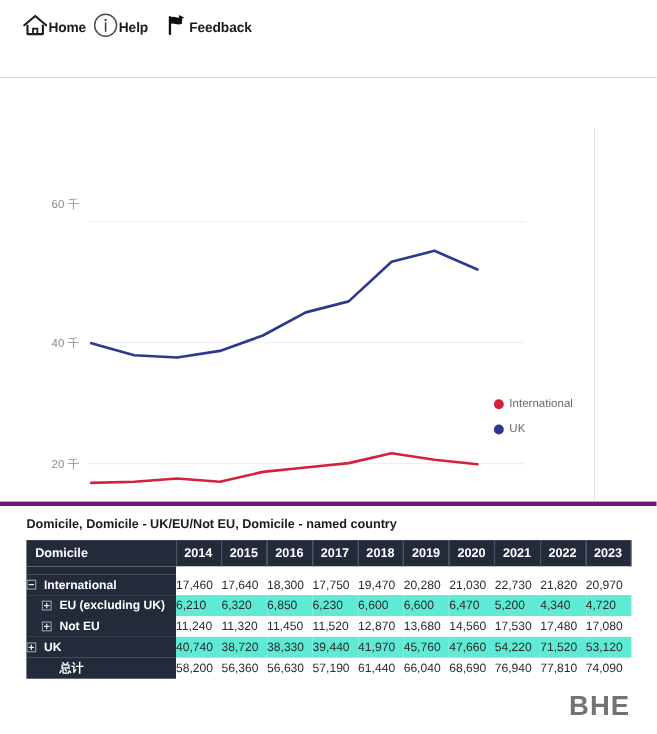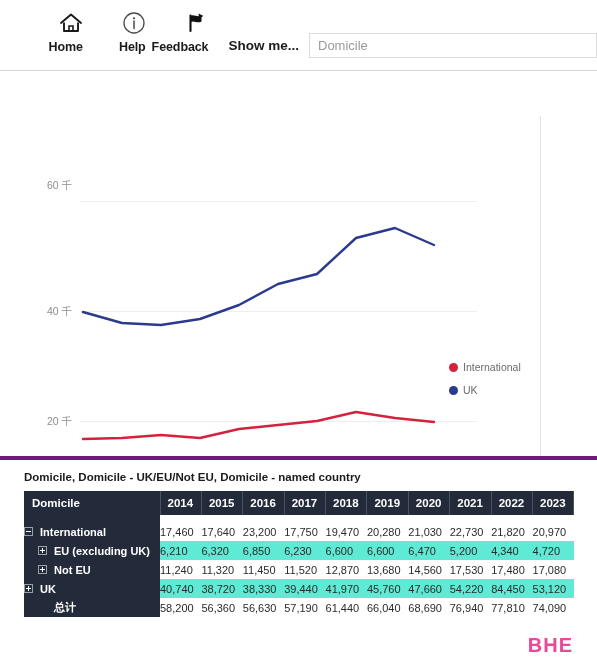--- a/index.html
+++ b/index.html
@@ -29,22 +29,21 @@
   .toolbar-inner {
     position: absolute;
     left: 20px; top: 10px;
     right: 0; bottom: 0;
     display: flex;
     align-items: flex-start;
   }
   .tool-btn {
     width: 64px;
     display: flex;
-    flex-direction: column;
-    align-items: flex-end;
+    align-items: center;
     cursor: pointer;
     user-select: none;
   }
   .tool-ico {
     height: 26px;
     display: flex;
     align-items: center;
     justify-content: center;
   }
   .tool-label {
@@ -263,23 +262,23 @@
   }
   tr.alt td.val { background: #5eead4; }
   tr.plain td.val { background: #ffffff; }
   tr.spacer td { height: 7px; background: #ffffff; }
   tr.spacer td.rowhead { background: #232a3a; }
 
   .watermark {
     position: absolute;
     right: 24px;
     bottom: 14px;
-    font-size: 20px;
-    font-weight: bold;
-    color: #ec4899;
+    font-size: 25px;
+    font-weight: bold;
+    color: #737373;
     letter-spacing: 1px;
     user-select: none;
     text-align: center;
   }
 </style>
 </head>
 <body>
 
 <div class="toolbar">
   <div class="toolbar-inner">
@@ -310,26 +309,20 @@
       <span class="tool-ico">
         <svg width="24" height="24" viewBox="0 0 24 24">
           <path d="M6.5 4.5 L6.5 20" stroke="#111111" stroke-width="2.1" stroke-linecap="round"></path>
           <path d="M6.5 5 C10 2.6 13.5 7 17.5 4.2 L17.5 10.4 C13.5 13.2 10 8.8 6.5 11.2 Z" fill="#111111"></path>
           <path d="M14.6 2.6 L19.4 5.0 L14.9 7.6" fill="#111111"></path>
         </svg>
       </span>
       <span class="tool-label">Feedback</span>
     </div>
 
-    <div class="showme">
-      <span class="showme-label">Show me...</span>
-      <div class="showme-input">
-        <span>Domicile</span>
-      </div>
-    </div>
 
   </div>
 </div>
 
 <div class="chart-panel">
 
   <div class="panel-divider"></div>
 
   <div class="plot">
 
@@ -400,21 +393,21 @@
 
       <tr class="plain">
         <td class="rowhead">
           <div class="rowhead-inner">
             <span class="pm"></span>
             <span>International</span>
           </div>
         </td>
         <td class="val">17,460</td>
         <td class="val">17,640</td>
-        <td class="val">23,200</td>
+        <td class="val">18,300</td>
         <td class="val">17,750</td>
         <td class="val">19,470</td>
         <td class="val">20,280</td>
         <td class="val">21,030</td>
         <td class="val">22,730</td>
         <td class="val">21,820</td>
         <td class="val">20,970</td>
       </tr>
 
       <tr class="alt">
@@ -465,21 +458,21 @@
           </div>
         </td>
         <td class="val">40,740</td>
         <td class="val">38,720</td>
         <td class="val">38,330</td>
         <td class="val">39,440</td>
         <td class="val">41,970</td>
         <td class="val">45,760</td>
         <td class="val">47,660</td>
         <td class="val">54,220</td>
-        <td class="val">84,450</td>
+        <td class="val">71,520</td>
         <td class="val">53,120</td>
       </tr>
 
       <tr class="plain">
         <td class="rowhead">
           <div class="rowhead-inner">
             <span class="spacer-ind"></span>
             <span class="pm-none"></span>
             <span>总计</span>
           </div>

